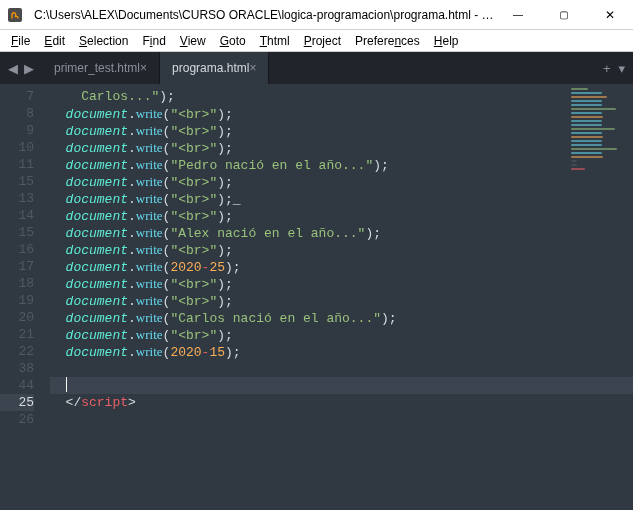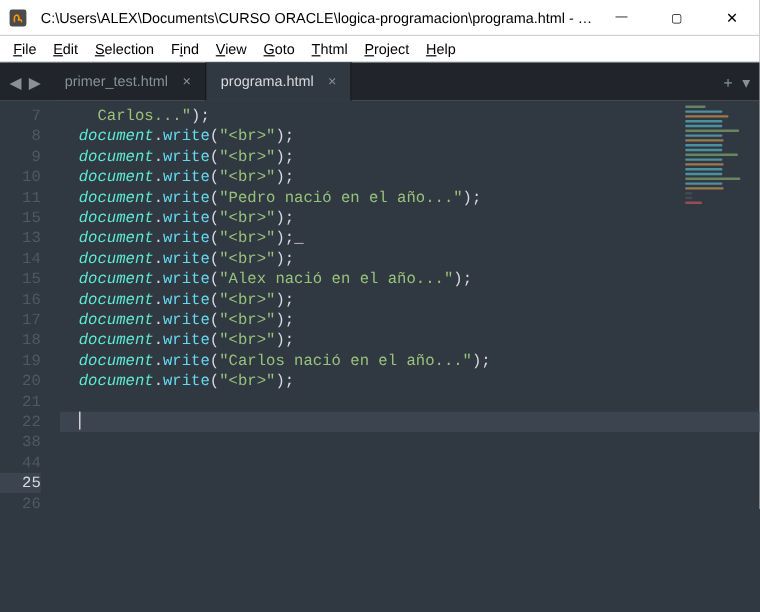--- a/index.html
+++ b/index.html
@@ -17,37 +17,37 @@
 
   
   .menubar { height: 22px; background: #ffffff; display: flex; align-items: center; padding-left: 4px; font-size: 12px; color: #000; border-bottom: 1px solid #d0d0d0; }
   .menubar .menu-item { padding: 2px 7px; }
   .menubar .menu-item .ul { text-decoration: underline; }
 
   
   .tabbar { height: 32px; background: #21252b; display: flex; align-items: stretch; position: relative; }
   .tabbar .nav { display: flex; align-items: center; padding: 0 8px; color: #8a8f99; gap: 6px; }
   .tabbar .nav-arrow { font-size: 13px; }
-  .tabbar .tab { display: flex; align-items: center; padding: 0 12px; gap: 12px; font-size: 12px; color: #8a8f99; border-right: 1px solid #14171c; }
+  .tabbar .tab { display: flex; align-items: center; padding: 0 12px; gap: 0; font-size: 12px; color: #8a8f99; border-right: 1px solid #14171c; }
   .tabbar .tab.active { background: #303841; color: #d7dae0; }
   .tabbar .tab .tab-close { font-size: 12px; color: #8a8f99; }
   .tabbar .right { margin-left: auto; display: flex; align-items: center; padding-right: 8px; color: #8a8f99; gap: 8px; }
   .tabbar .right span { font-size: 13px; }
 
   
   .editor-wrap { position: relative; height: 426px; background: #303841; display: flex; font-family: Consolas, "Courier New", monospace; font-size: 13px; line-height: 17px; }
   .gutter { width: 44px; background: #303841; color: #4f5863; text-align: right; padding: 4px 10px 0 0; user-select: none; }
   .gutter .ln { height: 17px; }
   .gutter .ln.active { color: #d7dae0; background: #3b444f; }
   .code { flex: 1; padding: 4px 0 0 6px; color: #d7dae0; }
   .code .row { height: 17px; white-space: pre; }
   .code .row.active { background: #3b444f; }
   .o { color: #5eead4; font-style: italic; }        
   .p { color: #d7dae0; }                              
-  .m { color: #66d9ef; }                              
+  .m { color: #66d9ef; font-family: Liberation Serif, serif; }                              
   .s { color: #99c27c; }                              
   .n { color: #f9ae58; }                              
   .t { color: #ec5f66; }                              
   .cursor { display:inline-block; width:1px; height:15px; background:#f8f8f0; vertical-align: -2px; }
 
   
   .minimap { position: absolute; right: 6px; top: 4px; width: 56px; height: 120px; opacity: 0.55; pointer-events: none; }
   .minimap .mm-line { height: 2px; margin-bottom: 2px; border-radius: 1px; }
 </style>
 </head>
@@ -70,20 +70,21 @@
 
 <div class="menubar">
   <div class="menu-item"><span class="ul">F</span><span>ile</span></div>
   <div class="menu-item"><span class="ul">E</span><span>dit</span></div>
   <div class="menu-item"><span class="ul">S</span><span>election</span></div>
   <div class="menu-item"><span>F</span><span class="ul">i</span><span>nd</span></div>
   <div class="menu-item"><span class="ul">V</span><span>iew</span></div>
   <div class="menu-item"><span class="ul">G</span><span>oto</span></div>
   <div class="menu-item"><span class="ul">T</span><span>html</span></div>
   <div class="menu-item"><span class="ul">P</span><span>roject</span></div>
+  <div class="menu-item"><span>Prefere</span><span class="ul">n</span><span>ces</span></div>
   <div class="menu-item"><span class="ul">H</span><span>elp</span></div>
 </div>
 
 <div class="tabbar">
   <div class="nav">
     <span class="nav-arrow">◀</span>
     <span class="nav-arrow">▶</span>
   </div>
   <div class="tab">
     <span>primer_test.html</span>
@@ -126,26 +127,29 @@
     <div class="row"><span class="p">    </span><span class="s">Carlos..."</span><span class="p">)</span><span class="p">;</span></div>
     <div class="row"><span class="p">  </span><span class="o">document</span><span class="p">.</span><span class="m">write</span><span class="p">(</span><span class="s">"&lt;br&gt;"</span><span class="p">)</span><span class="p">;</span></div>
     <div class="row"><span class="p">  </span><span class="o">document</span><span class="p">.</span><span class="m">write</span><span class="p">(</span><span class="s">"&lt;br&gt;"</span><span class="p">)</span><span class="p">;</span></div>
     <div class="row"><span class="p">  </span><span class="o">document</span><span class="p">.</span><span class="m">write</span><span class="p">(</span><span class="s">"&lt;br&gt;"</span><span class="p">)</span><span class="p">;</span></div>
     <div class="row"><span class="p">  </span><span class="o">document</span><span class="p">.</span><span class="m">write</span><span class="p">(</span><span class="s">"Pedro nació en el año..."</span><span class="p">)</span><span class="p">;</span></div>
     <div class="row"><span class="p">  </span><span class="o">document</span><span class="p">.</span><span class="m">write</span><span class="p">(</span><span class="s">"&lt;br&gt;"</span><span class="p">)</span><span class="p">;</span></div>
     <div class="row"><span class="p">  </span><span class="o">document</span><span class="p">.</span><span class="m">write</span><span class="p">(</span><span class="s">"&lt;br&gt;"</span><span class="p">)</span><span class="p">;</span><span class="p">_</span></div>
     <div class="row"><span class="p">  </span><span class="o">document</span><span class="p">.</span><span class="m">write</span><span class="p">(</span><span class="s">"&lt;br&gt;"</span><span class="p">)</span><span class="p">;</span></div>
     <div class="row"><span class="p">  </span><span class="o">document</span><span class="p">.</span><span class="m">write</span><span class="p">(</span><span class="s">"Alex nació en el año..."</span><span class="p">)</span><span class="p">;</span></div>
     <div class="row"><span class="p">  </span><span class="o">document</span><span class="p">.</span><span class="m">write</span><span class="p">(</span><span class="s">"&lt;br&gt;"</span><span class="p">)</span><span class="p">;</span></div>
+    <div class="row"><span class="p">  </span><span class="o">document</span><span class="p">.</span><span class="m">write</span><span class="p">(</span><span class="n">2020</span><span class="t">-</span><span class="n">25</span><span class="p">)</span><span class="p">;</span></div>
     <div class="row"><span class="p">  </span><span class="o">document</span><span class="p">.</span><span class="m">write</span><span class="p">(</span><span class="s">"&lt;br&gt;"</span><span class="p">)</span><span class="p">;</span></div>
     <div class="row"><span class="p">  </span><span class="o">document</span><span class="p">.</span><span class="m">write</span><span class="p">(</span><span class="s">"&lt;br&gt;"</span><span class="p">)</span><span class="p">;</span></div>
     <div class="row"><span class="p">  </span><span class="o">document</span><span class="p">.</span><span class="m">write</span><span class="p">(</span><span class="s">"Carlos nació en el año..."</span><span class="p">)</span><span class="p">;</span></div>
     <div class="row"><span class="p">  </span><span class="o">document</span><span class="p">.</span><span class="m">write</span><span class="p">(</span><span class="s">"&lt;br&gt;"</span><span class="p">)</span><span class="p">;</span></div>
+    <div class="row"><span class="p">  </span><span class="o">document</span><span class="p">.</span><span class="m">write</span><span class="p">(</span><span class="n">2020</span><span class="t">-</span><span class="n">15</span><span class="p">)</span><span class="p">;</span></div>
     <div class="row"></div>
     <div class="row active"><span class="p">  </span><span class="cursor"></span></div>
+    <div class="row"><span class="p">  </span><span class="p">&lt;/</span><span class="t">script</span><span class="p">&gt;</span></div>
   </div>
 
   <div class="minimap">
     <div class="mm-line" style="width:30%;background:#99c27c"></div>
     <div class="mm-line" style="width:55%;background:#66d9ef"></div>
     <div class="mm-line" style="width:65%;background:#f9ae58"></div>
     <div class="mm-line" style="width:55%;background:#66d9ef"></div>
     <div class="mm-line" style="width:55%;background:#66d9ef"></div>
     <div class="mm-line" style="width:80%;background:#99c27c"></div>
     <div class="mm-line" style="width:55%;background:#66d9ef"></div>

